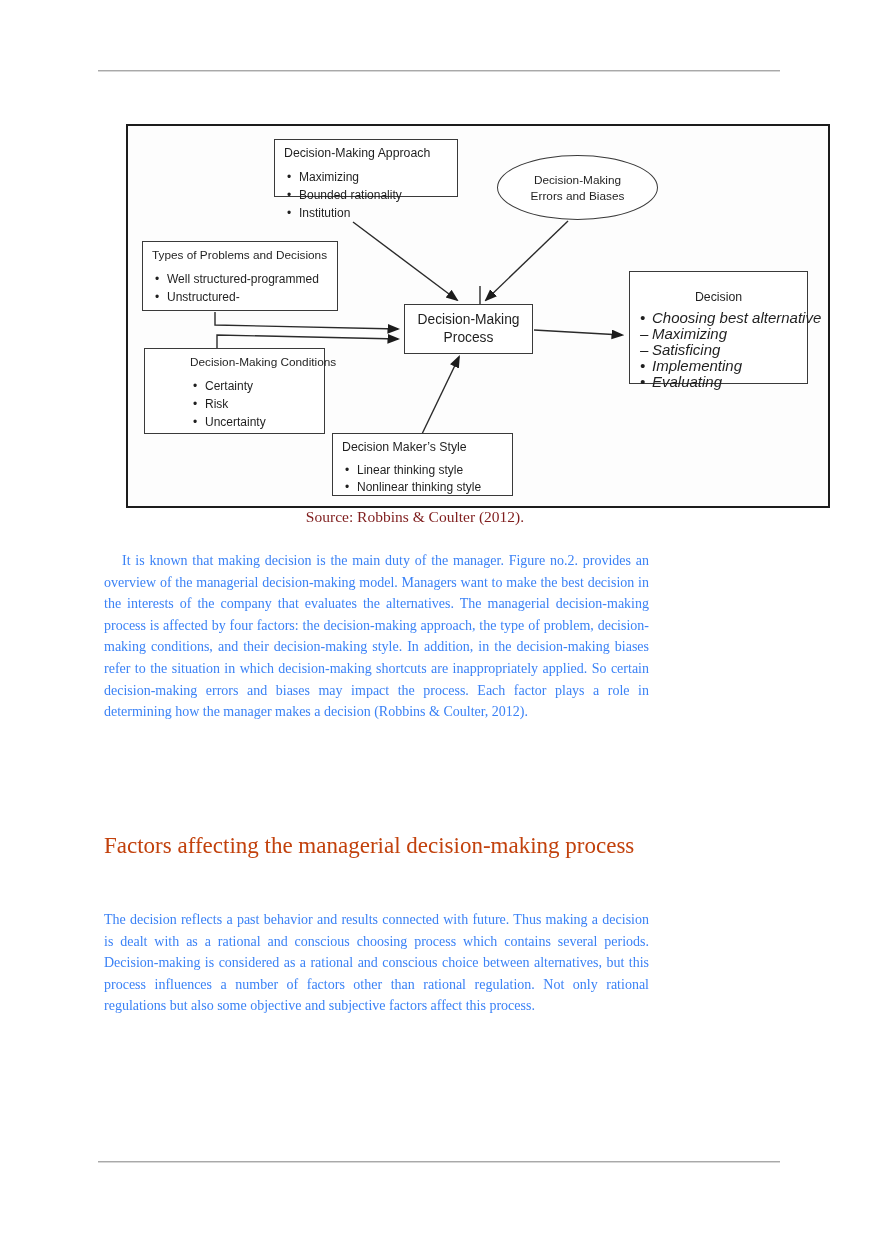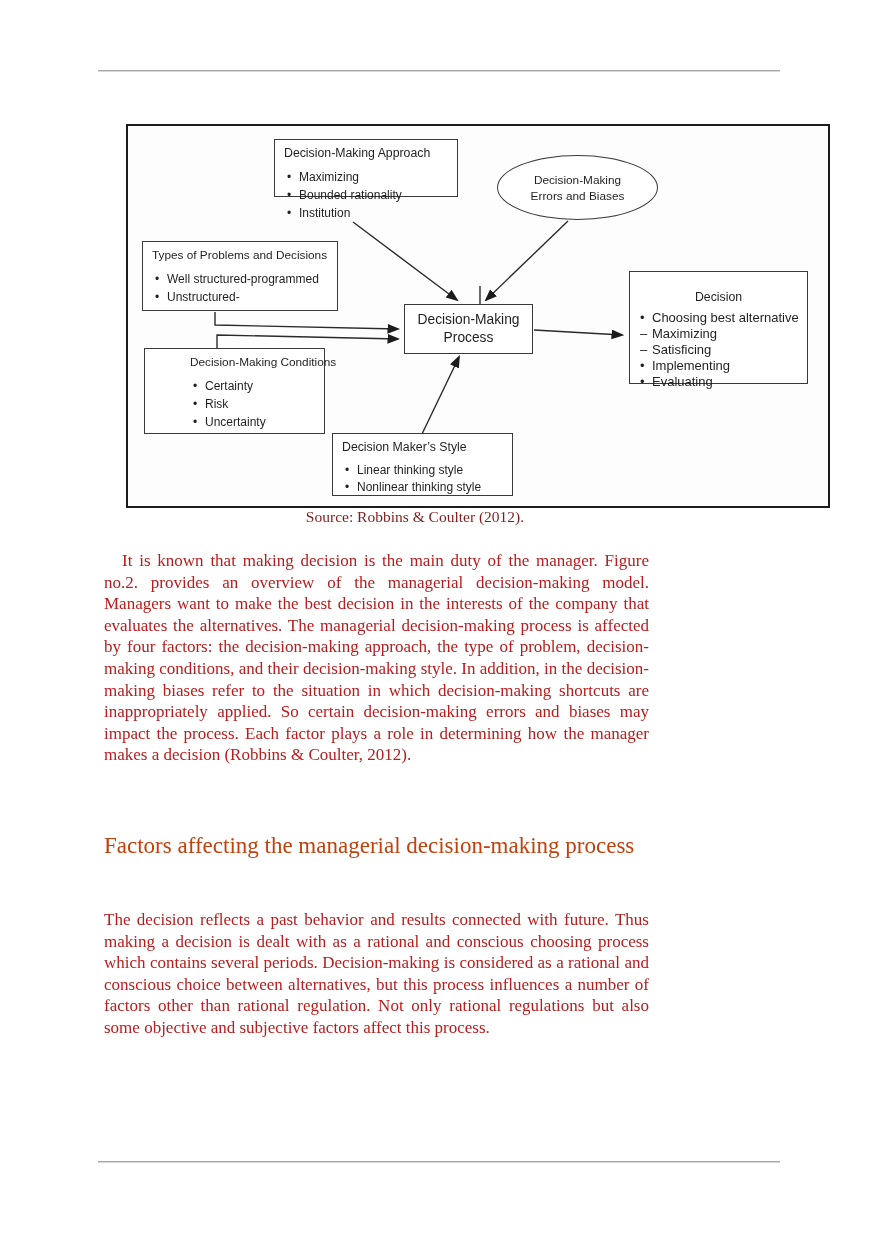--- a/index.html
+++ b/index.html
@@ -46,35 +46,35 @@
   .box-conditions { left:16px;  top:222px; width:181px; height:86px;padding-left:45px; }
   .box-style      { left:204px; top:307px; width:181px; height:63px; }
   .box-style .blist li { line-height:17px; }
   .box-process    { left:276px; top:178px; width:129px; height:50px;
                     display:flex; flex-direction:column; align-items:center;
                     justify-content:center; font-size:13.8px; line-height:18px;
                     border-width:1.7px; }
   .box-decision   { left:501px; top:145px; width:179px; height:113px;
                     font-size:11.6px; padding-top:18px; }
   .box-decision .dtitle { text-align:center; margin-bottom:5px; }
-  .box-decision .blist li { line-height:16px; padding-left:13px; font-size:13px; }
+  .box-decision .blist li { line-height:16px; padding-left:13px; font-size:15px;font-style:italic; }
   .box-decision .blist li::before { left:1px; }
   .ellipse {
     position:absolute; left:369px; top:29px; width:161px; height:65px;
     border:1.5px solid #3a3a3a; border-radius:50%; background:#fff;
     display:flex; flex-direction:column; align-items:center; justify-content:center;
     font-size:11.8px; line-height:16px;
   }
   .arrows { position:absolute; left:0; top:0; width:704px; height:384px;
             pointer-events:none; }
 
   
   .para {
     position:absolute; left:104px; width:545px;
-    font-size:17px; line-height:21.6px; text-align:justify; color:#b91c1c;font-family:Liberation Serif, serif;
+    font-size:14px; line-height:21.6px; text-align:justify; color:#3b82f6;font-family:Liberation Serif, serif;
   }
   .para1 { top:550px; text-indent:18px; }
   .para2 { top:909px; }
   .section-heading {
     position:absolute; left:104px; top:830px; width:545px;
     font-size:23px; line-height:32.5px; font-weight:400; color:#c2410c;font-family:Liberation Serif, serif;
   }
 </style>
 </head>
 <body>

